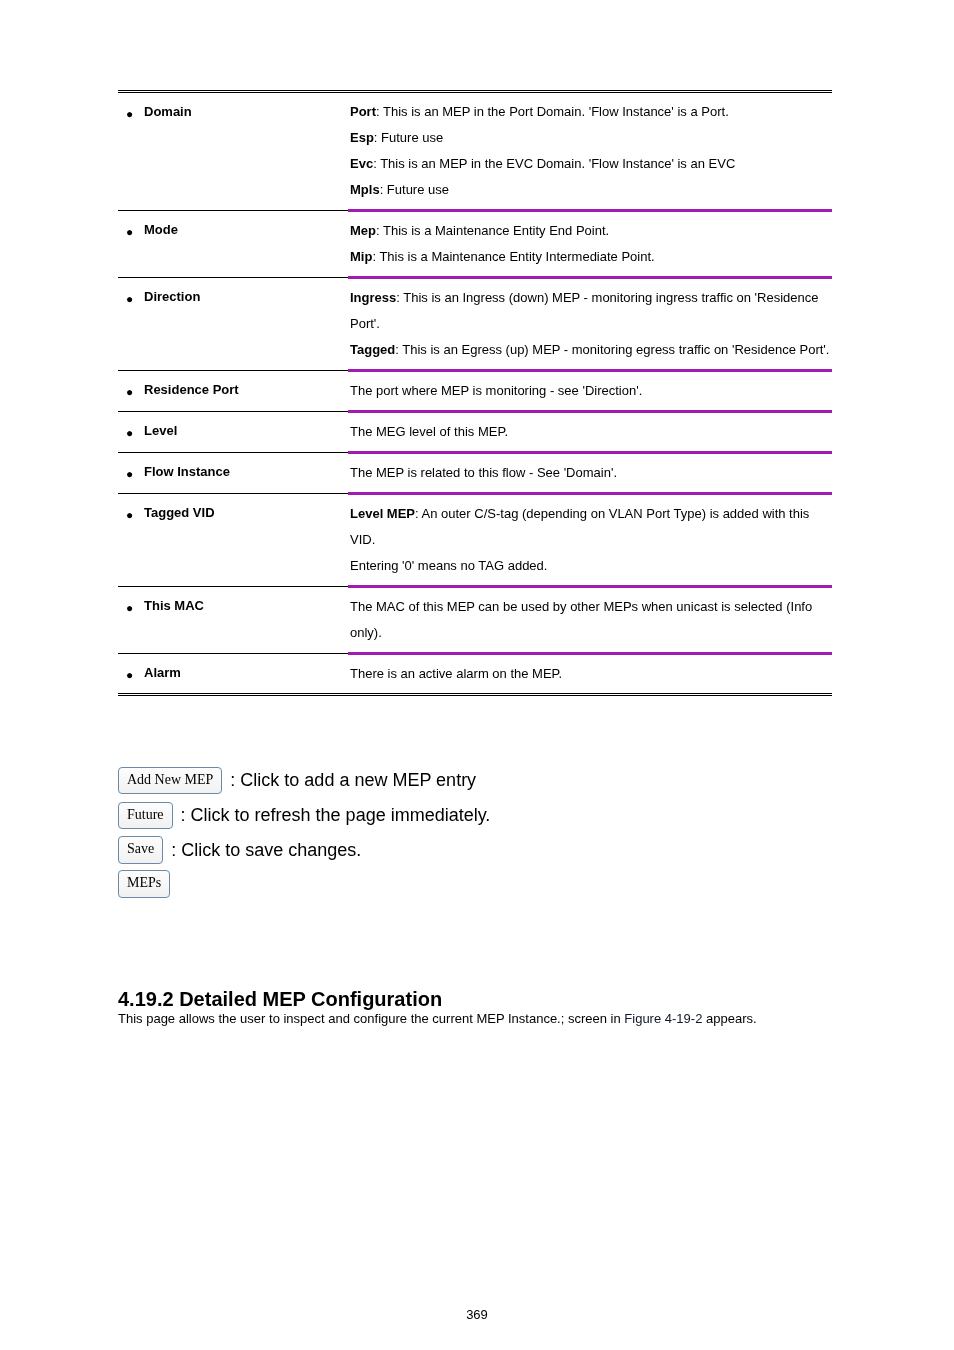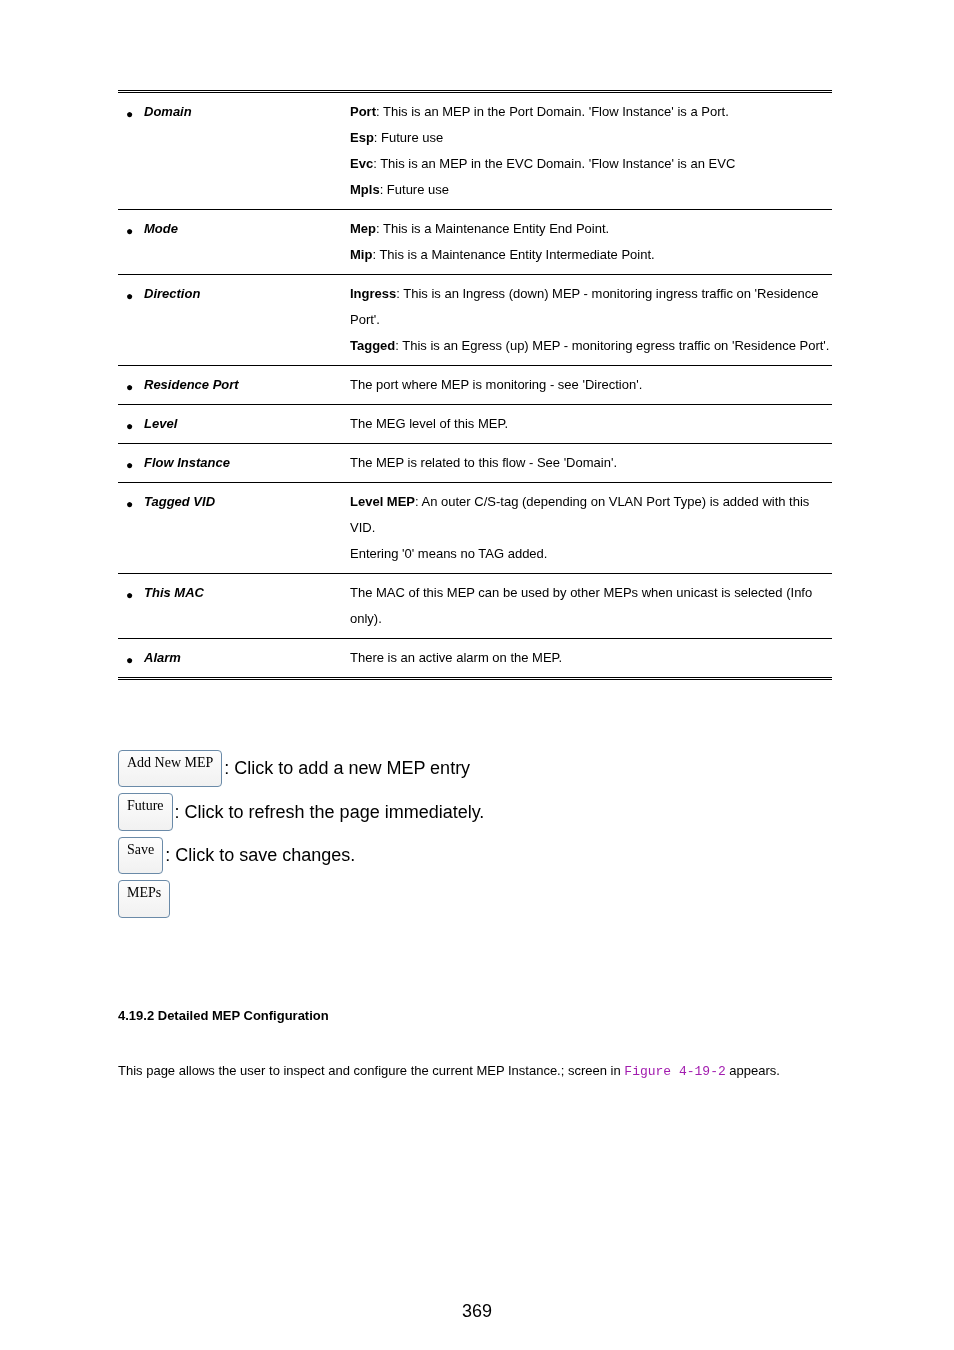--- a/index.html
+++ b/index.html
@@ -26,21 +26,21 @@
   table.spec td.col-label {
     width: 214px;
     vertical-align: top;
     padding: 6px 8px 6px 8px;
     border-top: 1px solid #000;
     border-bottom: 1px solid #000;
   }
   table.spec td.col-desc {
     vertical-align: top;
     padding: 6px 0 6px 2px;
-    border-top: 1px solid #a21caf;
+    border-top: 3px solid #a21caf;
     border-bottom: 1px solid #000;
   }
   table.spec tr.first td {
     border-top: 3px double #000;
   }
   table.spec tr.last td {
     border-bottom: 3px double #000;
   }
   .bullet-row {
     display: flex;
@@ -53,21 +53,20 @@
     font-size: 12px;
     line-height: 1;
     position: relative;
     top: 2px;
   }
   .bullet-text {
     flex: 1 1 auto;
     font-size: 13px;
     font-weight: bold;
     color: #000;
-    font-style: italic;
   }
   .desc-line {
     display: block;
   }
   .btns-section {
     margin-top: 70px;
     font-size: 13px;
   }
   .btn-line {
     display: flex;
@@ -75,48 +74,46 @@
     margin-bottom: 6px;
     line-height: 1.6;
   }
   .ui-btn {
     display: inline-block;
     border: 1px solid #6a8aa8;
     border-radius: 4px;
     background: linear-gradient(#fdfdfd, #f1f1f1);
     font-family: "Times New Roman", Times, serif;
     font-size: 14px;
-    padding: 1px 8px 12px 8px;
+    padding: 1px 8px 2px 8px;
     color: #000;
-    margin-right: 2px;
+    margin-right: 8px;
     white-space: nowrap;
   }
   .btn-desc {
     font-size: 18px;
   }
   .section-heading {
-    font-size: 13px;
+    font-size: 20px;
     font-weight: bold;
     margin-top: 90px;
-    margin-bottom: 40px;
   }
   .intro-line {
     font-size: 13px;
   }
   .intro-line .figref {
-    color: #a21caf;
-    font-family: Liberation Mono, monospace;
+    color: #0f172a;
   }
   .page-number {
     position: absolute;
     bottom: 28px;
     left: 0;
     width: 100%;
     text-align: center;
-    font-size: 18px;
+    font-size: 13px;
   }
   b.term { font-weight: bold; }
 </style>
 </head>
 <body>
 
 <div class="page">
 
   <table class="spec">
     <tbody id="spec-body">

